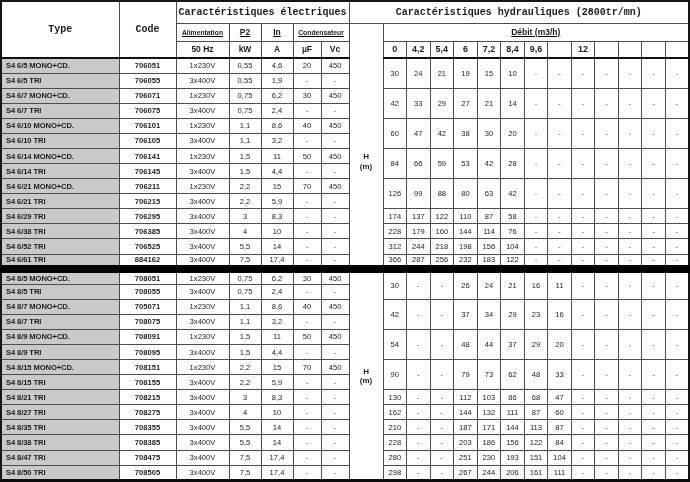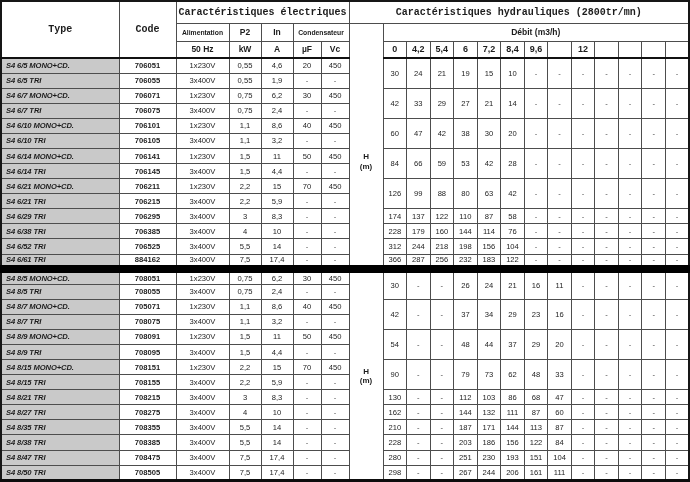--- a/index.html
+++ b/index.html
@@ -14,30 +14,30 @@
   th,td{
     border:1px solid #4d4d4d;
     padding:0;margin:0;
     text-align:center;vertical-align:middle;
     color:#1c1c1c;overflow:hidden;white-space:nowrap;
   }
   thead th{font-weight:bold;background:#fff;}
   tr.rowA{height:22px;}
   tr.rowA th{font-size:10px;font-family:Liberation Mono, monospace;}
   th.bigcol{font-size:10.5px;}
-  tr.rowB{height:18px;}
+  tr.rowB{height:18px;text-decoration:underline;}
   tr.rowB th{font-size:8.5px;}
   tr.rowB th.small{font-size:6.8px;font-weight:bold;}
   tr.rowC{height:17px;}
   tr.rowC th{font-size:8.5px;}
   tr.rowC th.debit{font-size:9px;}
   .sep{border-bottom:2px solid #111 !important;}
   th.h-head{border-bottom:none !important;}
   tbody tr{height:15px;}
-  td.type{background:#c9c9c9;text-align:left;padding-left:4px;font-weight:bold;font-size:7.6px;letter-spacing:-0.1px;font-style:italic;}
+  td.type{background:#c9c9c9;text-align:left;padding-left:4px;font-weight:bold;font-size:7.6px;letter-spacing:-0.1px;}
   td.code{font-weight:bold;font-size:7.6px;margin-left:8px;}
   td.val{font-size:7.6px;}
   td.dash{color:#3f3f3f;}
   td.hcell{font-weight:bold;font-size:8px;line-height:1.15;background:#fff;}
   td.hcell.first{border-top:none !important;}
   tr.sec td{border-top:8px solid #000000;}
 </style>
 </head>
 <body>
 

